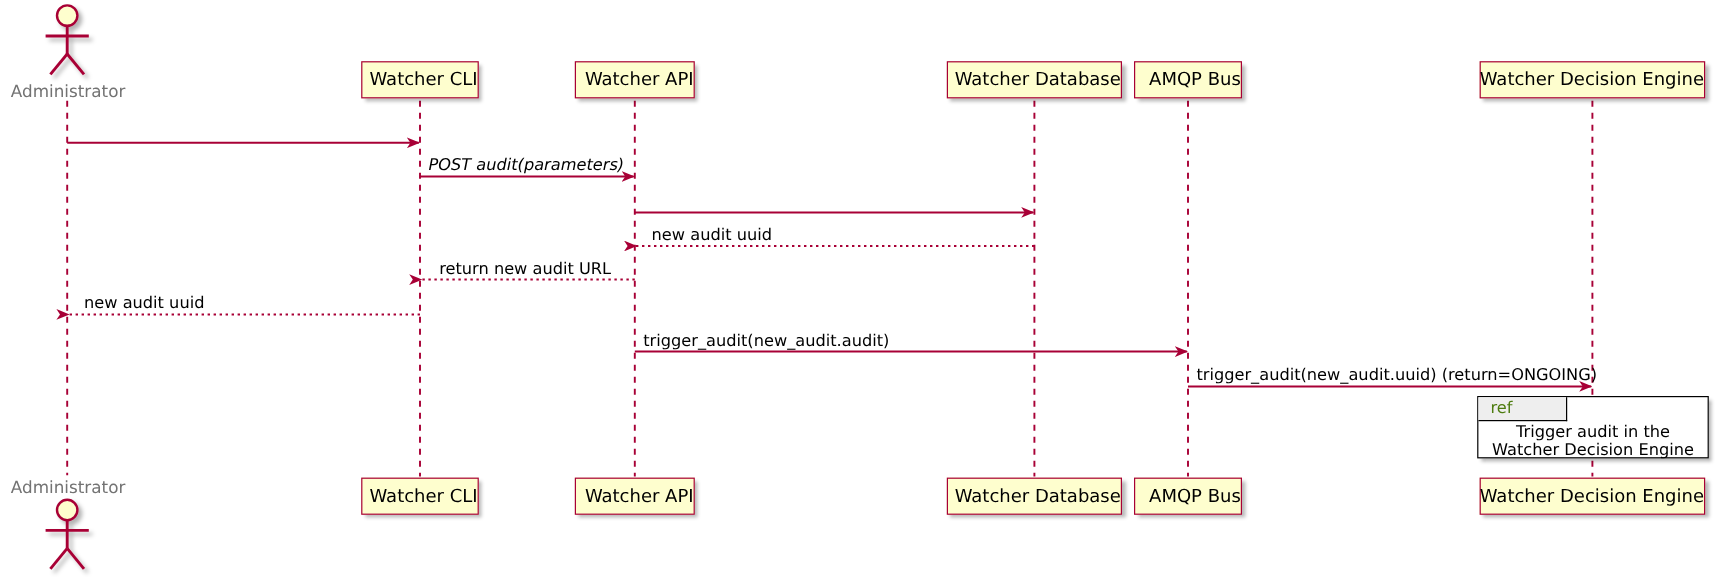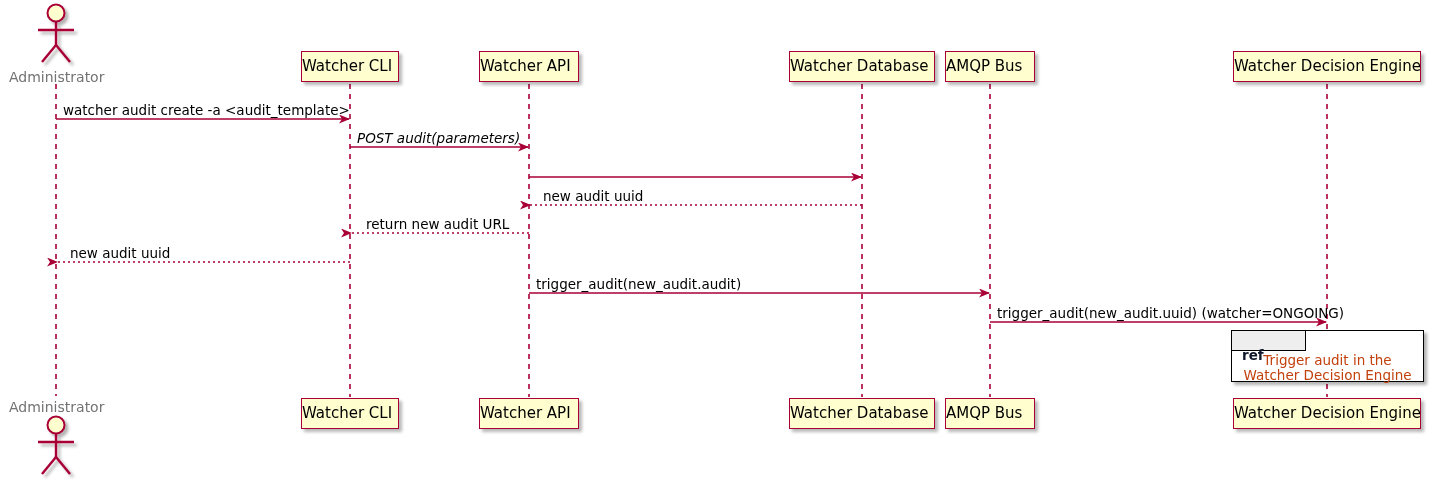--- a/index.html
+++ b/index.html
@@ -28,21 +28,21 @@
   .participant-box {
     position: absolute;
     box-sizing: border-box;
     background: #FEFECE;
     border: 1.5px solid #A80036;
     color: #000000;
     font-size: 15px;
     line-height: 1;
     display: flex;
     align-items: center;
-    justify-content: flex-start;
+    justify-content: flex-end;
     box-shadow: 3px 3px 3px rgba(0,0,0,0.28);
     white-space: nowrap;
   }
   .msg-label {
     position: absolute;
     font-size: 13.5px;
     color: #000000;
     white-space: nowrap;
     line-height: 1;
   }
@@ -68,34 +68,34 @@
     height: 20px;
     width: 74px;
     background: #EEEEEE;
     border-right: 1.5px solid #000000;
     border-bottom: 1.5px solid #000000;
     box-sizing: border-box;
   }
   .ref-tab-text {
     position: absolute;
     left: 10px;
-    top: 18px;
+    top: 3px;
     font-size: 13.5px;
-    font-weight: bold;
-    color: #0f172a;
+    font-weight: normal;
+    color: #4d7c0f;
     line-height: 1;
   }
   .ref-body {
     position: absolute;
     left: 0;
     top: 22px;
     width: 100%;
     text-align: center;
     font-size: 13.5px;
-    color: #c2410c;
+    color: #000000;
     line-height: 15px;
   }
   .ref-body div { white-space: nowrap; }
 </style>
 </head>
 <body>
 
 <div id="diagram-root">
 
   <svg class="layer" viewBox="0 0 1434 486">
@@ -176,27 +176,26 @@
   <div class="participant-box" style="left:945px; top:398px; width:90px; height:31px;">
     <span>AMQP Bus</span>
   </div>
   <div class="participant-box" style="left:1233px; top:398px; width:188px; height:31px;">
     <span>Watcher Decision Engine</span>
   </div>
 
   <div class="actor-label" style="left:9px; top:70px;">Administrator</div>
   <div class="actor-label" style="left:9px; top:400px;">Administrator</div>
 
-  <div class="msg-label" style="left:63px; top:104px;">watcher audit create -a &lt;audit_template&gt;</div>
   <div class="msg-label" style="left:357px; top:132px;font-style:italic;">POST audit(parameters)</div>
   <div class="msg-label" style="left:543px; top:190px;">new audit uuid</div>
   <div class="msg-label" style="left:366px; top:218px;text-align:right;">return new audit URL</div>
   <div class="msg-label" style="left:70px; top:247px;">new audit uuid</div>
   <div class="msg-label" style="left:536px; top:278px;">trigger_audit(new_audit.audit)</div>
-  <div class="msg-label" style="left:997px; top:307px;">trigger_audit(new_audit.uuid) (watcher=ONGOING)</div>
+  <div class="msg-label" style="left:997px; top:307px;">trigger_audit(new_audit.uuid) (return=ONGOING)</div>
 
   <div class="ref-box" style="left:1231px; top:330px; width:193px; height:52px;">
     <div class="ref-tab"></div>
     <div class="ref-tab-text">ref</div>
     <div class="ref-body">
       <div>Trigger audit in the</div>
       <div>Watcher Decision Engine</div>
     </div>
   </div>
 

